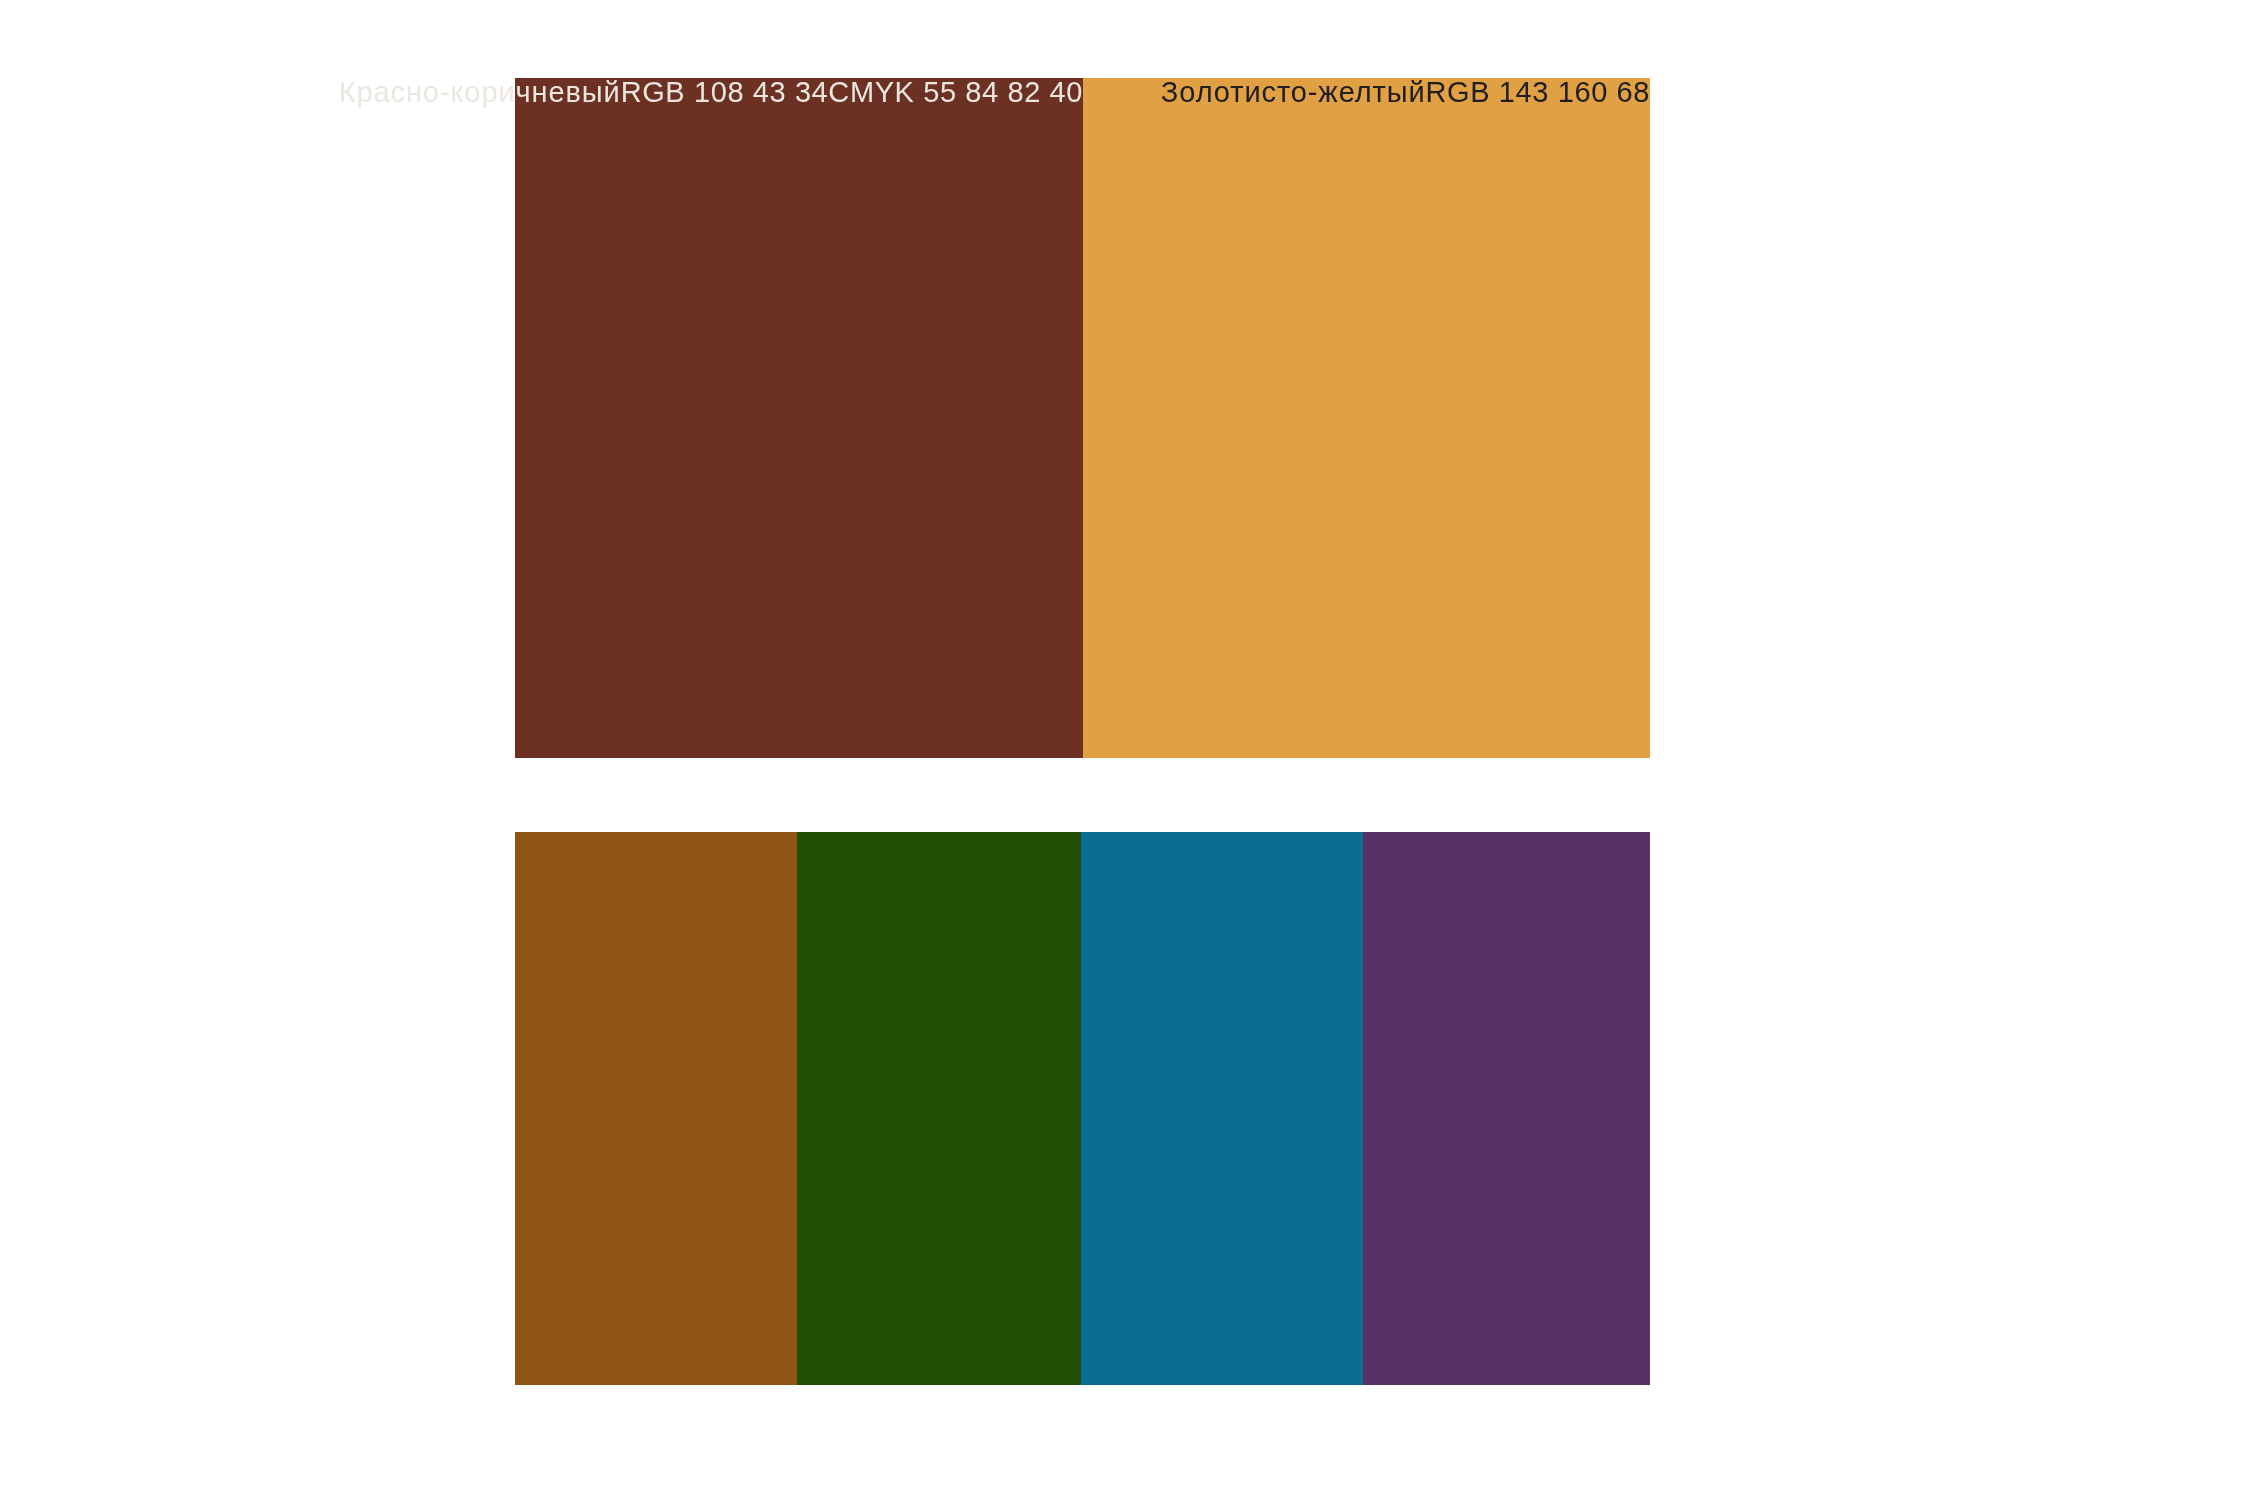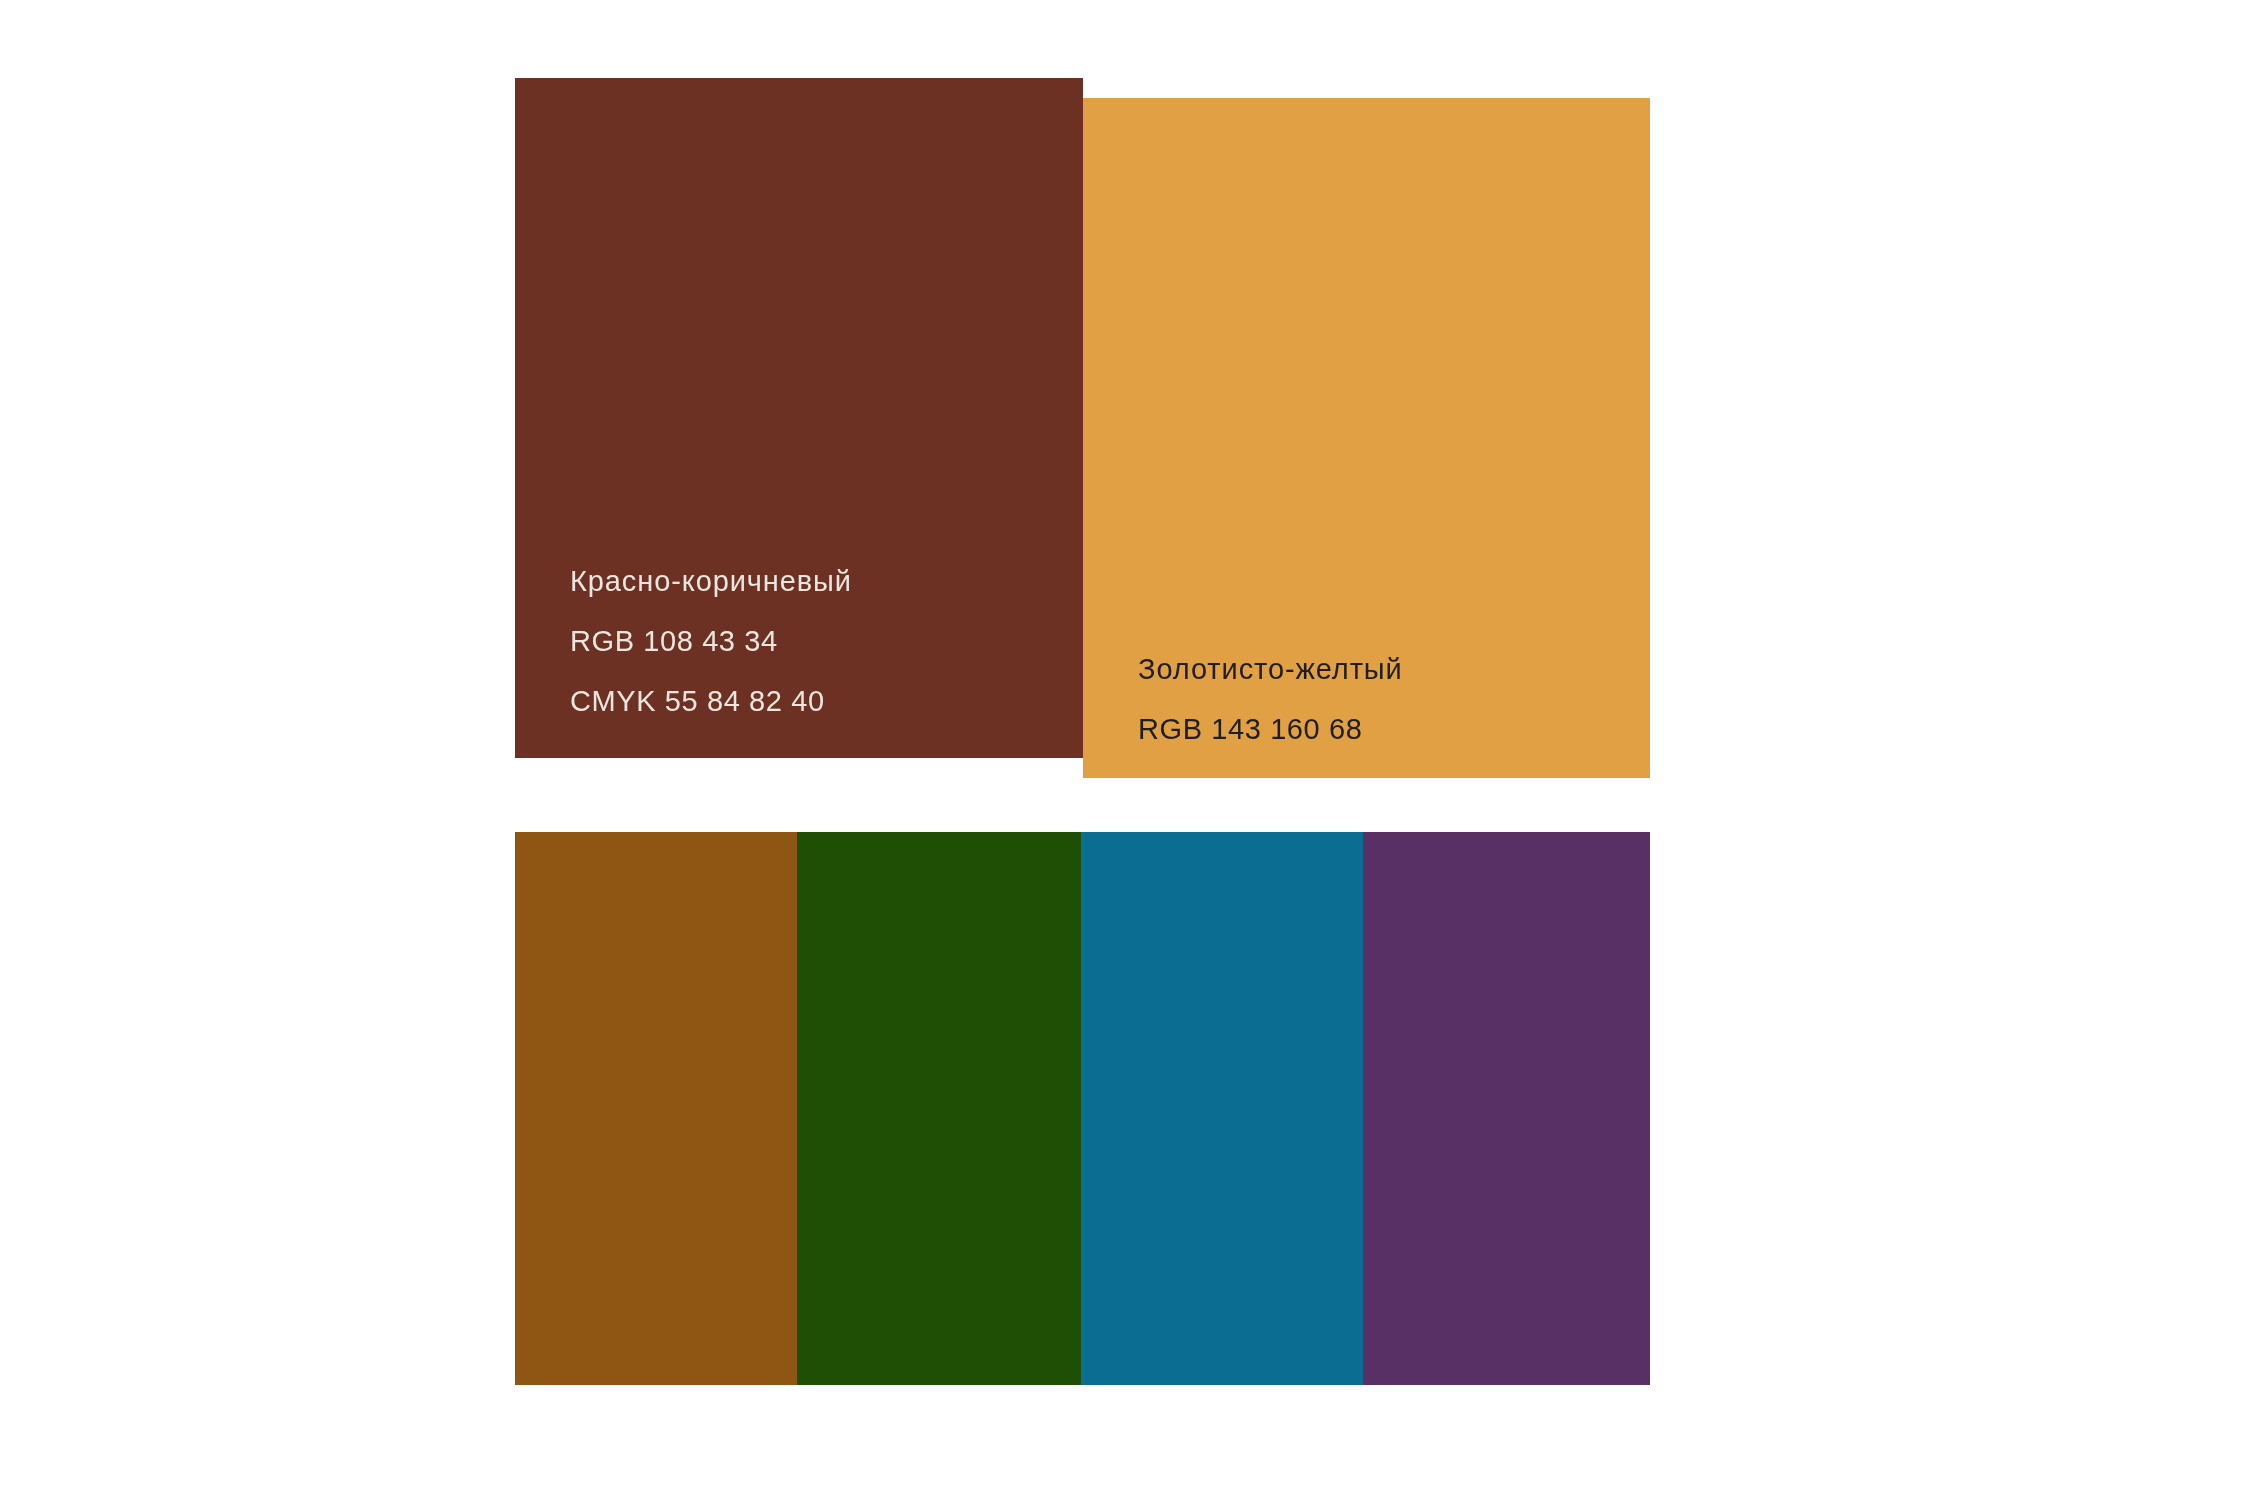--- a/index.html
+++ b/index.html
@@ -24,27 +24,27 @@
     top: 78px;
     width: 1135px;
     height: 680px;
     display: flex;
     flex-direction: row;
   }
   .primary-swatch {
     height: 100%;
     box-sizing: border-box;
     display: flex;
-    flex-direction: column;
+    flex-direction: row;
     justify-content: flex-end;
     padding-left: 55px;
     padding-bottom: 42px;
   }
   .primary-swatch.left  { width: 568px; }
-  .primary-swatch.right { width: 567px; padding-bottom: 34px; margin-top: 20px; }
+  .primary-swatch.right { width: 567px; padding-bottom: 34px; }
 
   .swatch-info-line {
     font-size: 29px;
     line-height: 1;
     letter-spacing: 0.6px;
     white-space: nowrap;
     margin-bottom: 31px;
   }
   .swatch-info-line:last-child { margin-bottom: 0; }
   .swatch-info-line.name { letter-spacing: 0.9px; }

